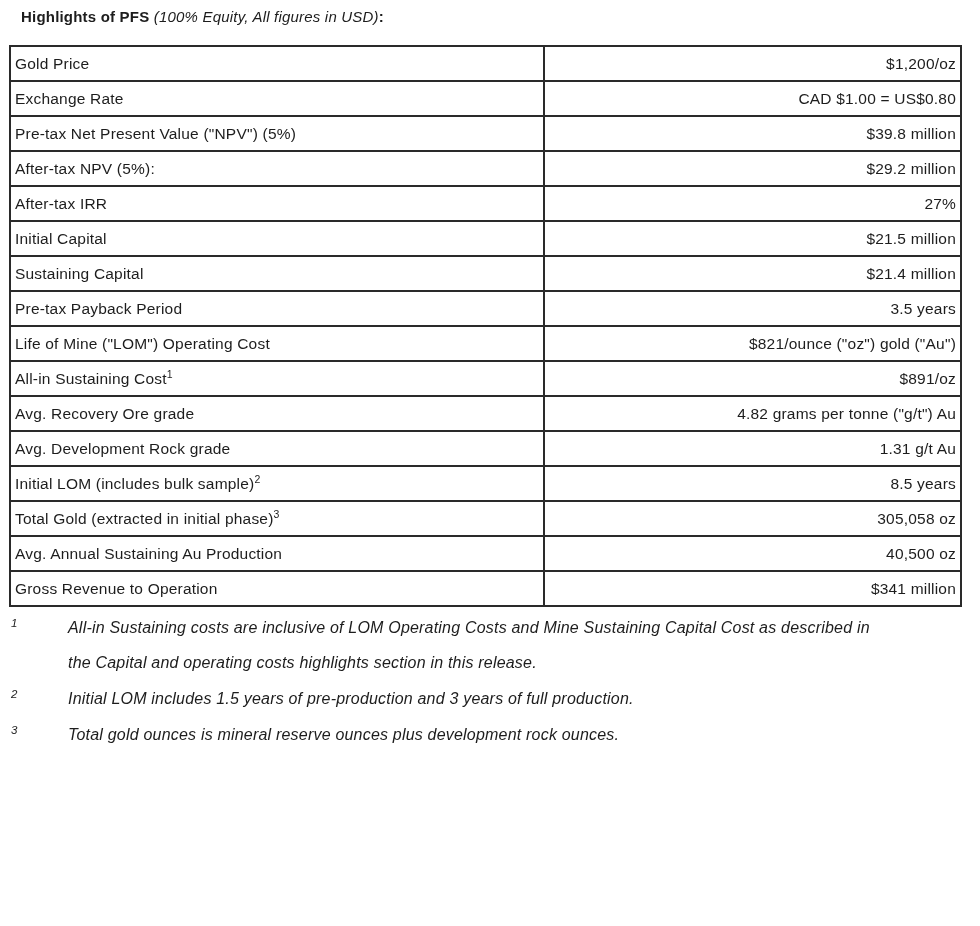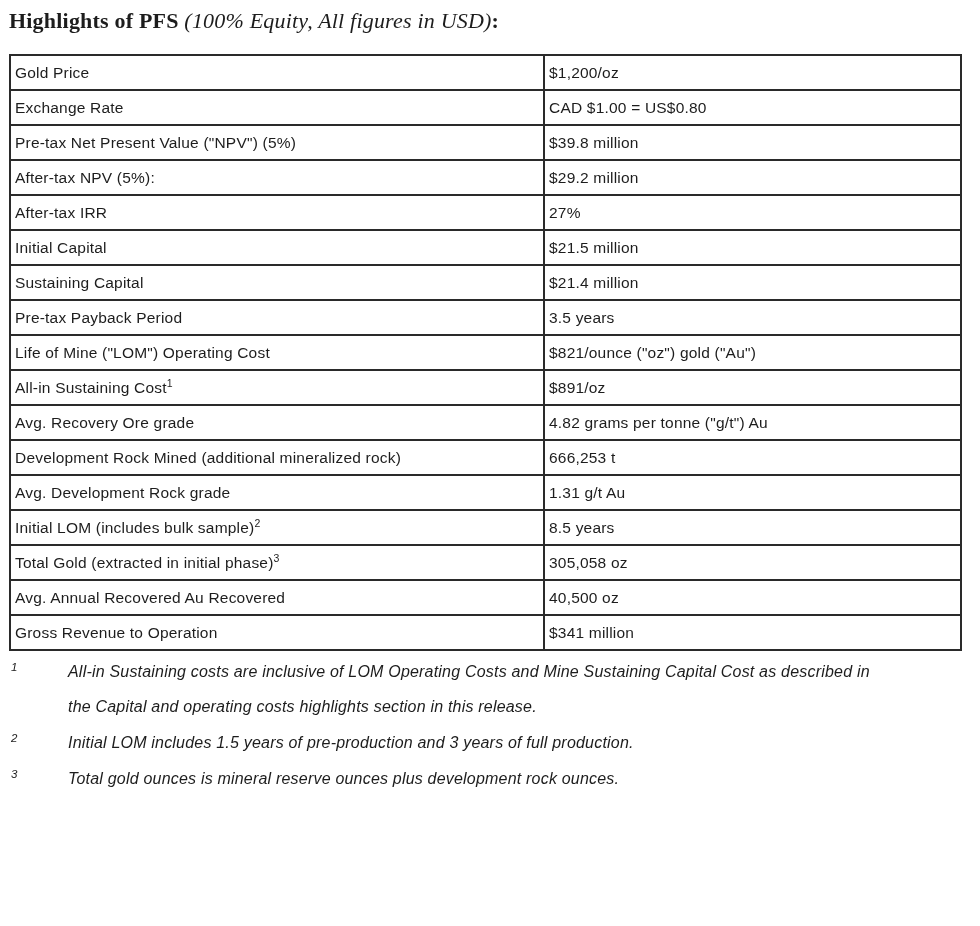--- a/index.html
+++ b/index.html
@@ -13,46 +13,45 @@
     font-family: "Liberation Sans", sans-serif;
     color: #1d1d1d;
     overflow: hidden;
   }
   .page {
     padding: 6px 9px 0 9px;
     box-sizing: border-box;
     width: 980px;
   }
   .heading {
-    font-size: 22px;
+    font-size: 15px;
     letter-spacing: 0.2px;
-    margin: 2px 0 0 0;
+    margin: 2px 0 0 12px;
     white-space: nowrap;
-    font-family: Liberation Serif, serif;
   }
   .heading .bold { font-weight: bold; }
   .heading .italic { font-style: italic; font-weight: normal; }
   table.data-table {
     border-collapse: collapse;
     width: 953px;
     margin-top: 20px;
     table-layout: fixed;
   }
   table.data-table td {
     border: 2px solid #2a2a2a;
     height: 33px;
     font-size: 15.5px;
     letter-spacing: 0.2px;
     padding: 0 4px 0 4px;
     overflow: hidden;
     white-space: nowrap;
     vertical-align: middle;
   }
   td.col-label { width: 55.1%; text-align: left; border-radius: 11px; }
-  td.col-value { text-align: left; padding-right: 5px; }
+  td.col-value { text-align: right; padding-right: 5px; }
   sup.row-sup {
     font-size: 10.5px;
     line-height: 0;
     vertical-align: super;
   }
   .footnotes {
     margin-top: 3px;
     width: 953px;
   }
   .footnote {
@@ -127,37 +126,33 @@
       </tr>
       <tr>
         <td class="col-label"><span>All-in Sustaining Cost</span><sup class="row-sup">1</sup></td>
         <td class="col-value">$891/oz</td>
       </tr>
       <tr>
         <td class="col-label"><span>Avg. Recovery Ore grade</span><sup class="row-sup"></sup></td>
         <td class="col-value">4.82 grams per tonne ("g/t") Au</td>
       </tr>
       <tr>
-        <td class="col-label"><span>Development Rock Mined (additional mineralized rock)</span><sup class="row-sup"></sup></td>
-        <td class="col-value">666,253 t</td>
-      </tr>
-      <tr>
         <td class="col-label"><span>Avg. Development Rock grade</span><sup class="row-sup"></sup></td>
         <td class="col-value">1.31 g/t Au</td>
       </tr>
       <tr>
         <td class="col-label"><span>Initial LOM (includes bulk sample)</span><sup class="row-sup">2</sup></td>
         <td class="col-value">8.5 years</td>
       </tr>
       <tr>
         <td class="col-label"><span>Total Gold (extracted in initial phase)</span><sup class="row-sup">3</sup></td>
         <td class="col-value">305,058 oz</td>
       </tr>
       <tr>
-        <td class="col-label"><span>Avg. Annual Recovered Au Recovered</span><sup class="row-sup"></sup></td>
+        <td class="col-label"><span>Avg. Annual Sustaining Au Production</span><sup class="row-sup"></sup></td>
         <td class="col-value">40,500 oz</td>
       </tr>
       <tr>
         <td class="col-label"><span>Gross Revenue to Operation</span><sup class="row-sup"></sup></td>
         <td class="col-value">$341 million</td>
       </tr>
     </tbody>
   </table>
 
   <div class="footnotes">

